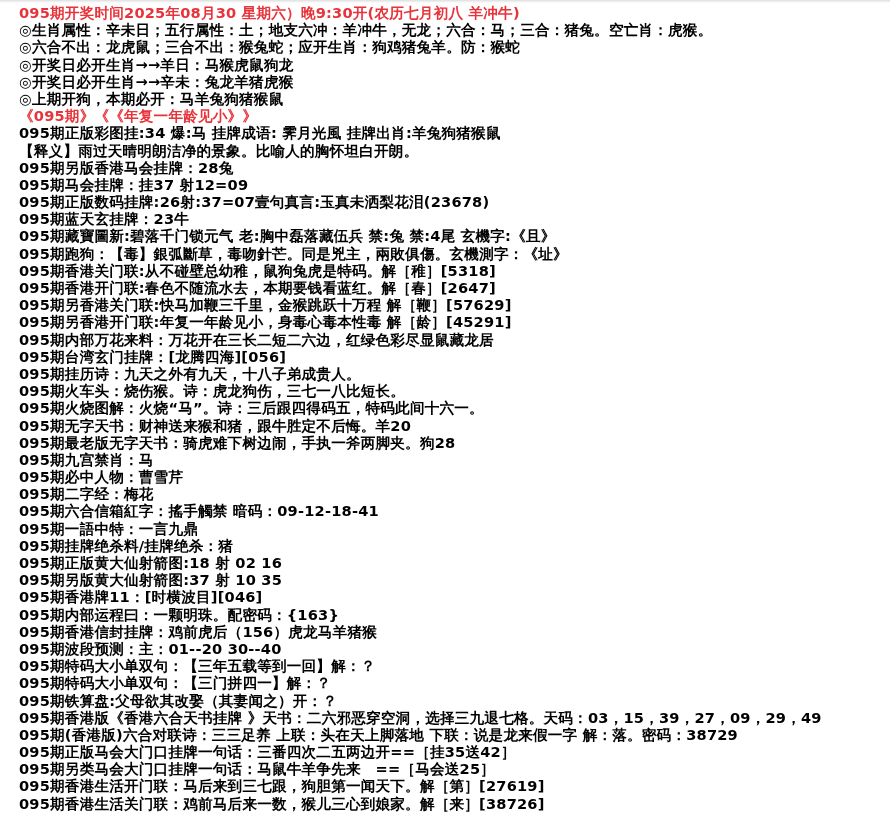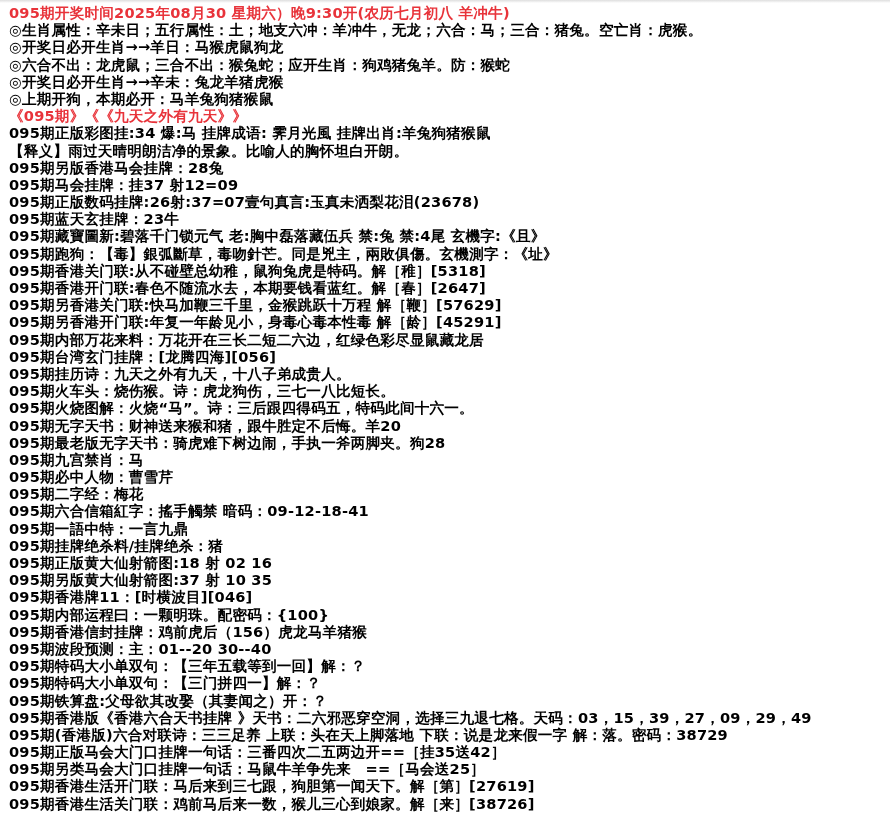--- a/index.html
+++ b/index.html
@@ -11,21 +11,21 @@
   body{
     width:890px;height:829px;overflow:hidden;
     background:var(--bg);
     font-family:"DejaVu Sans","Liberation Sans",sans-serif;
   }
   .top-remnant{
     height:3px;width:100%;
     background:linear-gradient(to bottom, rgba(160,160,160,.35), rgba(255,255,255,0));
   }
   .page{
-    padding:1px 6px 0 9px;
+    padding:1px 6px 0 19px;
   }
   .line{
     font-size:14.6px;
     line-height:17.2px;
     height:17.2px;
     font-weight:bold;
     color:var(--ink);
     white-space:nowrap;
     overflow:hidden;
     letter-spacing:0.2px;
@@ -34,25 +34,25 @@
 </style>
 </head>
 <body>
 
 <div class="top-remnant"></div>
 
 <main class="page">
   <div>
       <div class="line red">095期开奖时间2025年08月30 星期六）晚9:30开(农历七月初八 羊冲牛)</div>
       <div class="line">◎生肖属性：辛未日；五行属性：土；地支六冲：羊冲牛，无龙；六合：马；三合：猪兔。空亡肖：虎猴。</div>
+      <div class="line">◎六合不出：龙虎鼠；三合不出：猴兔蛇；应开生肖：狗鸡猪兔羊。防：猴蛇</div>
       <div class="line">◎开奖日必开生肖→→羊日：马猴虎鼠狗龙</div>
-      <div class="line">◎六合不出：龙虎鼠；三合不出：猴兔蛇；应开生肖：狗鸡猪兔羊。防：猴蛇</div>
       <div class="line">◎开奖日必开生肖→→辛未：兔龙羊猪虎猴</div>
       <div class="line">◎上期开狗，本期必开：马羊兔狗猪猴鼠</div>
-      <div class="line red">《095期》《《九天之外有九天》》</div>
+      <div class="line red">《095期》《《年复一年龄见小》》</div>
       <div class="line">095期正版彩图挂:34 爆:马 挂牌成语: 霁月光風 挂牌出肖:羊兔狗猪猴鼠</div>
       <div class="line">【释义】雨过天晴明朗洁净的景象。比喻人的胸怀坦白开朗。</div>
       <div class="line">095期另版香港马会挂牌：28兔</div>
       <div class="line">095期马会挂牌：挂37 射12=09</div>
       <div class="line">095期正版数码挂牌:26射:37=07壹句真言:玉真未洒梨花泪(23678)</div>
       <div class="line">095期蓝天玄挂牌：23牛</div>
       <div class="line">095期藏寶圖新:碧落千门锁元气 老:胸中磊落藏伍兵 禁:兔 禁:4尾 玄機字:《且》</div>
       <div class="line">095期跑狗：【毒】銀弧斷草，毒吻針芒。同是兇主，兩敗俱傷。玄機測字：《址》</div>
       <div class="line">095期香港关门联:从不碰壁总幼稚，鼠狗兔虎是特码。解［稚］[5318]</div>
       <div class="line">095期香港开门联:春色不随流水去，本期要钱看蓝红。解［春］[2647]</div>
@@ -67,21 +67,21 @@
       <div class="line">095期最老版无字天书：骑虎难下树边闹，手执一斧两脚夹。狗28</div>
       <div class="line">095期九宫禁肖：马</div>
       <div class="line">095期必中人物：曹雪芹</div>
       <div class="line">095期二字经：梅花</div>
       <div class="line">095期六合信箱紅字：搖手觸禁 暗码：09-12-18-41</div>
       <div class="line">095期一語中特：一言九鼎</div>
       <div class="line">095期挂牌绝杀料/挂牌绝杀：猪</div>
       <div class="line">095期正版黄大仙射箭图:18 射 02 16</div>
       <div class="line">095期另版黄大仙射箭图:37 射 10 35</div>
       <div class="line">095期香港牌11：[时横波目][046]</div>
-      <div class="line">095期内部运程曰：一颗明珠。配密码：{100}</div>
+      <div class="line">095期内部运程曰：一颗明珠。配密码：{163}</div>
       <div class="line">095期香港信封挂牌：鸡前虎后（156）虎龙马羊猪猴</div>
       <div class="line">095期波段预测：主：01--20 30--40</div>
       <div class="line">095期特码大小单双句：【三年五载等到一回】解：？</div>
       <div class="line">095期特码大小单双句：【三门拼四一】解：？</div>
       <div class="line">095期铁算盘:父母欲其改娶（其妻闻之）开：？</div>
       <div class="line">095期香港版《香港六合天书挂牌 》天书：二六邪恶穿空洞，选择三九退七格。天码：03，15，39，27，09，29，49</div>
       <div class="line">095期(香港版)六合对联诗：三三足养 上联：头在天上脚落地 下联：说是龙来假一字 解：落。密码：38729</div>
       <div class="line">095期正版马会大门口挂牌一句话：三番四次二五两边开==［挂35送42］</div>
       <div class="line">095期另类马会大门口挂牌一句话：马鼠牛羊争先来　==［马会送25］</div>
       <div class="line">095期香港生活开门联：马后来到三七跟，狗胆第一闻天下。解［第］[27619]</div>

